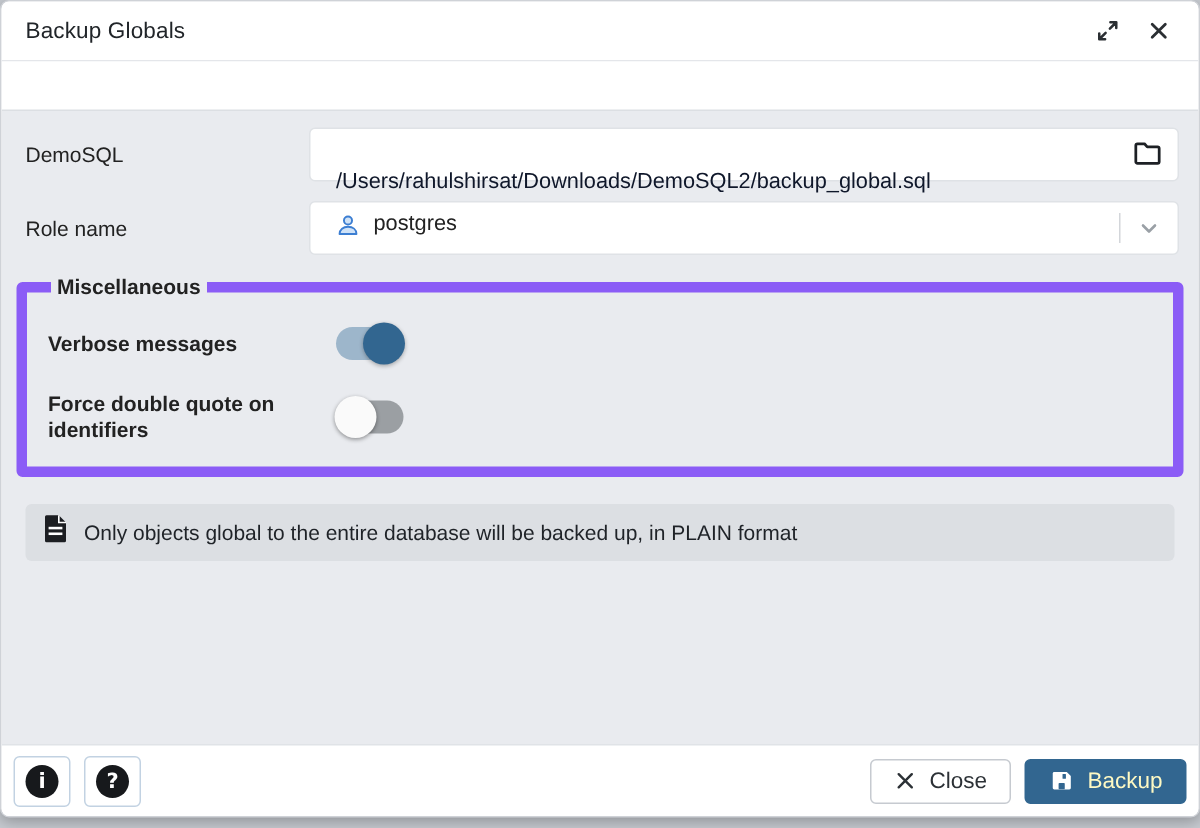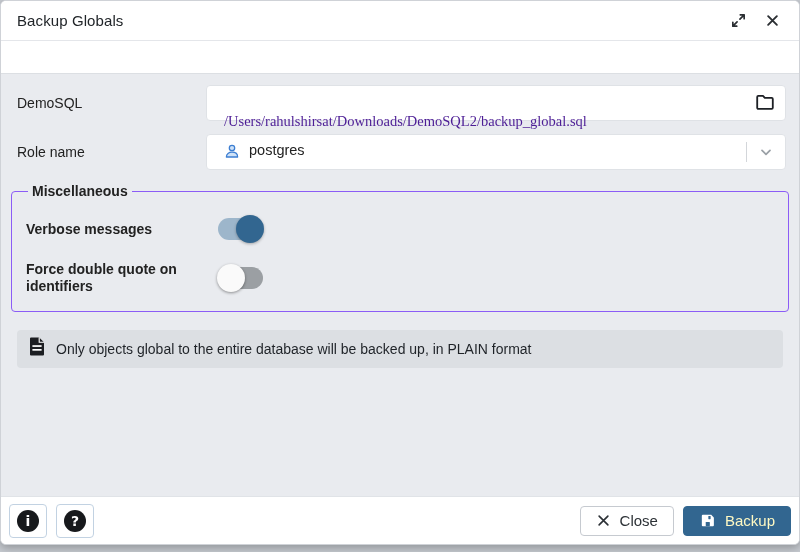--- a/index.html
+++ b/index.html
@@ -64,40 +64,40 @@
     flex: 1; height: 36px;
     background: #fff;
     border: 1px solid #dfe2e6;
     border-radius: 4px;
     display: flex; align-items: center;
     position: relative;
   }
   .text-input {
     flex: 1; height: 100%; border: none; outline: none;
     background: transparent;
-    font-family: Liberation Serif, serif;
-    font-size: 14.5px; color: #4c1d95;
+    font-family: Liberation Sans, sans-serif;
+    font-size: 14.5px; color: #0f172a;
     padding: 0 6px 0 17px;
     margin-top: 36px;
   }
   .folder-btn {
     background: none; border: none; cursor: pointer;
     width: 40px; height: 100%;
     display: flex; align-items: center; justify-content: center;
     color: #1d2025; padding: 0;
   }
   .select-box { cursor: pointer; padding-left: 16px; }
   .select-value { display: flex; gap: 8px; font-size: 14.5px; color: #222; }
   .select-right { position: absolute; right: 0; top: 0; height: 100%; display: flex; align-items: center; }
   .select-sep { width: 1px; height: 20px; background: #d3d6da; }
   .select-arrow { width: 38px; display: flex; align-items: center; justify-content: center; color: #9aa0a6; }
   
   .misc-fieldset {
     margin: 13px -3px 0 -6px;
-    border: 1px solid #8b5cf6;
+    border: 7px solid #8b5cf6;
     border-radius: 4px;
     padding: 2px 0 16px 14px;
   }
   .misc-fieldset legend {
     font-size: 14px; font-weight: 700; color: #222;
     padding: 0 4px; margin-left: 2px;
   }
   .toggle-row { display: flex; align-items: center; padding-top: 14px; }
   .toggle-row + .toggle-row { padding-top: 18px; }
   .toggle-label { width: 191px; flex: 0 0 191px; font-size: 14px; color: #222; line-height: 1.2; padding-right: 16px; font-weight: bold; }

